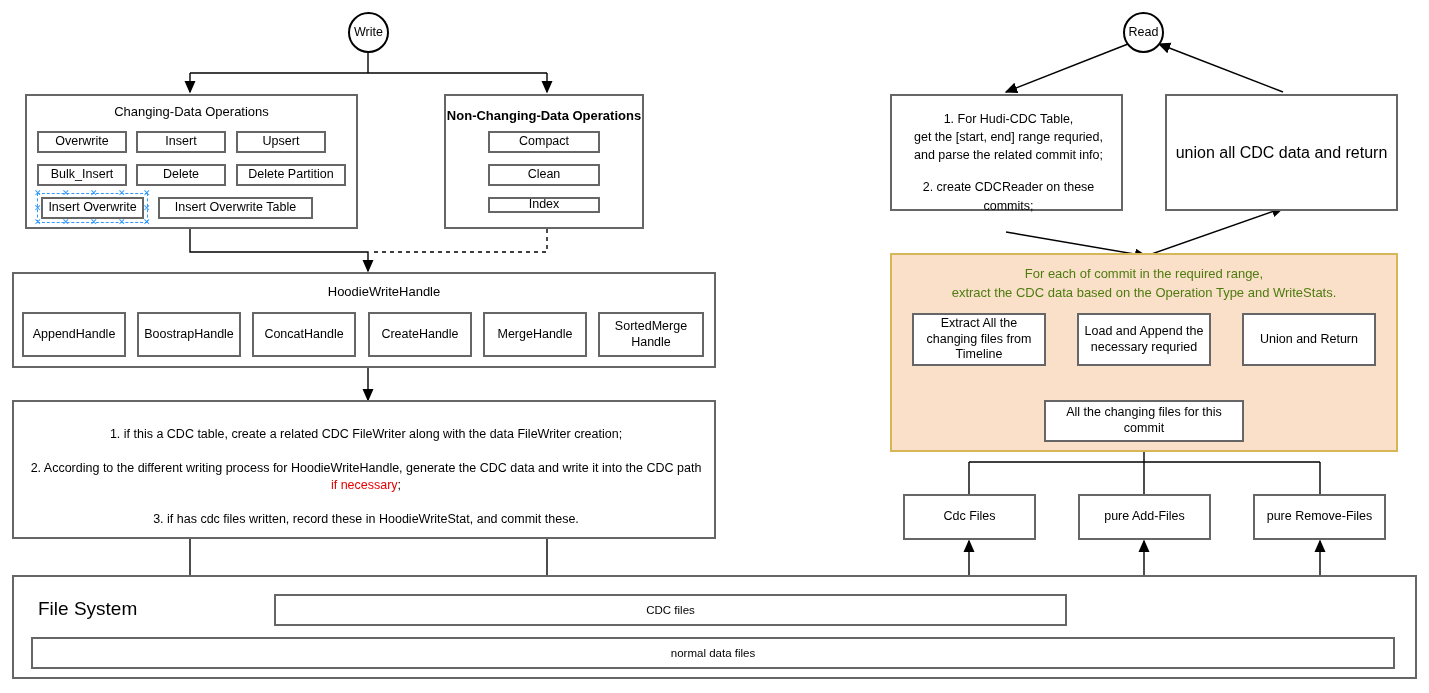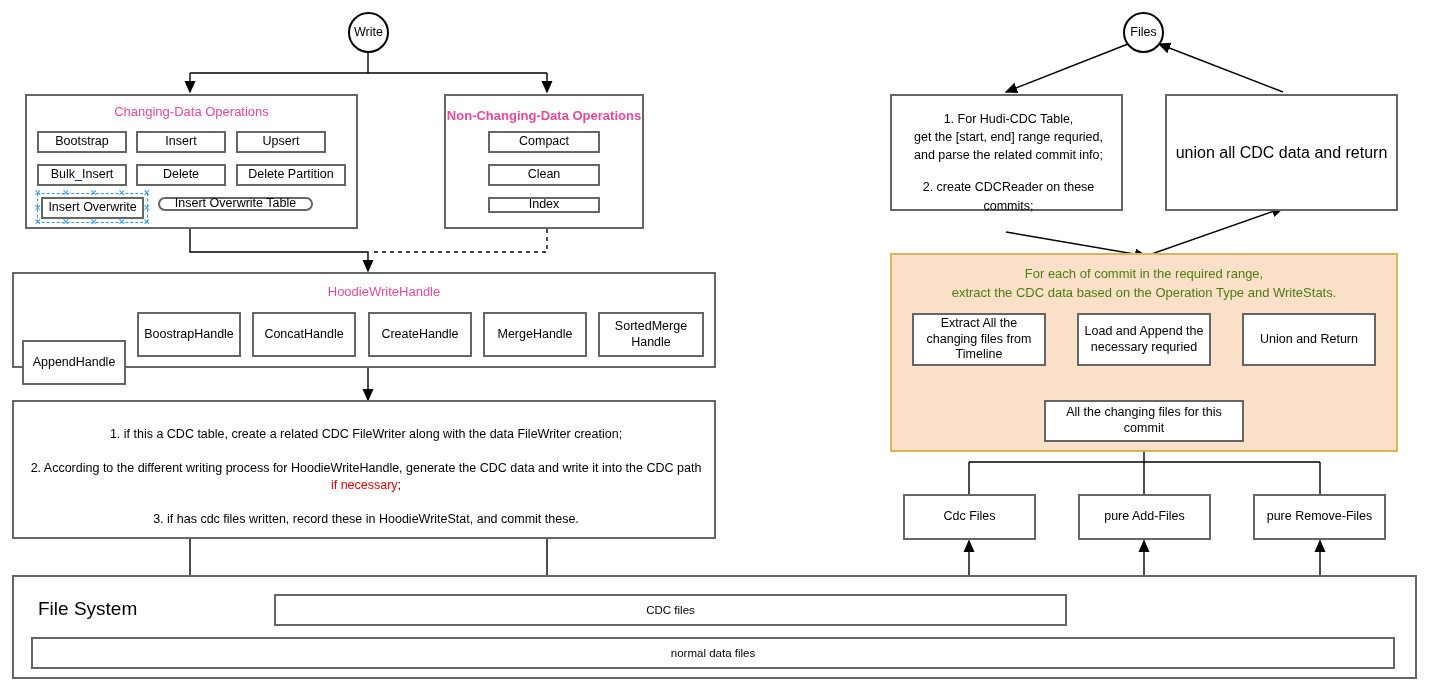--- a/index.html
+++ b/index.html
@@ -46,21 +46,21 @@
     box-sizing: border-box;
     background: #ffffff;
     border: 2px solid #666666;
   }
   .group-title {
     position: absolute;
     left: 0;
     width: 100%;
     text-align: center;
     font-size: 13px;
-    color: #ec4899;
+    color: #000000;
   }
   .chip {
     font-size: 12.5px;
   }
   .orange-panel {
     position: absolute;
     box-sizing: border-box;
     background: #fae0c8;
     border: 2px solid #d6b656;
   }
@@ -161,21 +161,21 @@
   </svg>
 
   <div class="node ellipse" style="left:348px; top:12px; width:41px; height:41px;">
     <span>Write</span>
   </div>
 
   <div class="group-box" style="left:25px; top:94px; width:333px; height:135px;">
     <div class="group-title" style="top:8px;">Changing-Data Operations</div>
   </div>
   <div class="node chip" style="left:37px; top:131px; width:90px; height:22px;">
-    <span>Bootstrap</span>
+    <span>Overwrite</span>
   </div>
   <div class="node chip" style="left:136px; top:131px; width:90px; height:22px;">
     <span>Insert</span>
   </div>
   <div class="node chip" style="left:236px; top:131px; width:90px; height:22px;">
     <span>Upsert</span>
   </div>
   <div class="node chip" style="left:37px; top:164px; width:90px; height:22px;">
     <span>Bulk_Insert</span>
   </div>
@@ -197,41 +197,41 @@
     <span class="sel-handle" style="left:105px; top:-4px;">✕</span>
     <span class="sel-handle" style="left:-4px; top:11px;">✕</span>
     <span class="sel-handle" style="left:105px; top:11px;">✕</span>
     <span class="sel-handle" style="left:-4px; top:25px;">✕</span>
     <span class="sel-handle" style="left:24px; top:25px;">✕</span>
     <span class="sel-handle" style="left:52px; top:25px;">✕</span>
     <span class="sel-handle" style="left:80px; top:25px;">✕</span>
     <span class="sel-handle" style="left:105px; top:25px;">✕</span>
   </div>
 
-  <div class="node chip" style="left:158px; top:197px; width:155px; height:14px;border-radius:10px;">
+  <div class="node chip" style="left:158px; top:197px; width:155px; height:22px;">
     <span>Insert  Overwrite Table</span>
   </div>
 
   <div class="group-box" style="left:444px; top:94px; width:200px; height:135px;">
     <div class="group-title" style="top:12px;font-weight:bold;">Non-Changing-Data Operations</div>
   </div>
   <div class="node chip" style="left:488px; top:131px; width:112px; height:22px;">
     <span>Compact</span>
   </div>
   <div class="node chip" style="left:488px; top:164px; width:112px; height:22px;">
     <span>Clean</span>
   </div>
   <div class="node chip" style="left:488px; top:197px; width:112px; height:16px;text-align:right;">
     <span>Index</span>
   </div>
 
   <div class="group-box" style="left:12px; top:272px; width:704px; height:96px;">
     <div class="group-title" style="top:10px;padding-left:20px;">HoodieWriteHandle</div>
   </div>
-  <div class="node chip" style="left:22px; top:312px; width:104px; height:45px;margin-top:28px;">
+  <div class="node chip" style="left:22px; top:312px; width:104px; height:45px;">
     <span>AppendHandle</span>
   </div>
   <div class="node chip" style="left:137px; top:312px; width:104px; height:45px;">
     <span>BoostrapHandle</span>
   </div>
   <div class="node chip" style="left:252px; top:312px; width:104px; height:45px;">
     <span>ConcatHandle</span>
   </div>
   <div class="node chip" style="left:368px; top:312px; width:104px; height:45px;">
     <span>CreateHandle</span>
@@ -254,21 +254,21 @@
   <div class="group-box" style="left:12px; top:575px; width:1405px; height:104px;"></div>
   <div class="fs-label" style="left:38px; top:598px;">File System</div>
   <div class="node" style="left:274px; top:594px; width:793px; height:32px; font-size:11.5px;">
     <span>CDC files</span>
   </div>
   <div class="node" style="left:31px; top:637px; width:1364px; height:32px; font-size:11.5px;">
     <span>normal data files</span>
   </div>
 
   <div class="node ellipse" style="left:1123px; top:12px; width:41px; height:41px;">
-    <span>Files</span>
+    <span>Read</span>
   </div>
 
   <div class="node" style="left:890px; top:94px; width:233px; height:117px; display:block;">
     <div class="para" style="left:6px; top:14px; width:221px; line-height:1.45;">
       <div>1. For Hudi-CDC Table,</div>
       <div>get the [start, end] range requried,</div>
       <div>and parse the related commit info;</div>
       <div style="height:14px;"></div>
       <div>2. create CDCReader on these</div>
       <div>commits;</div>

